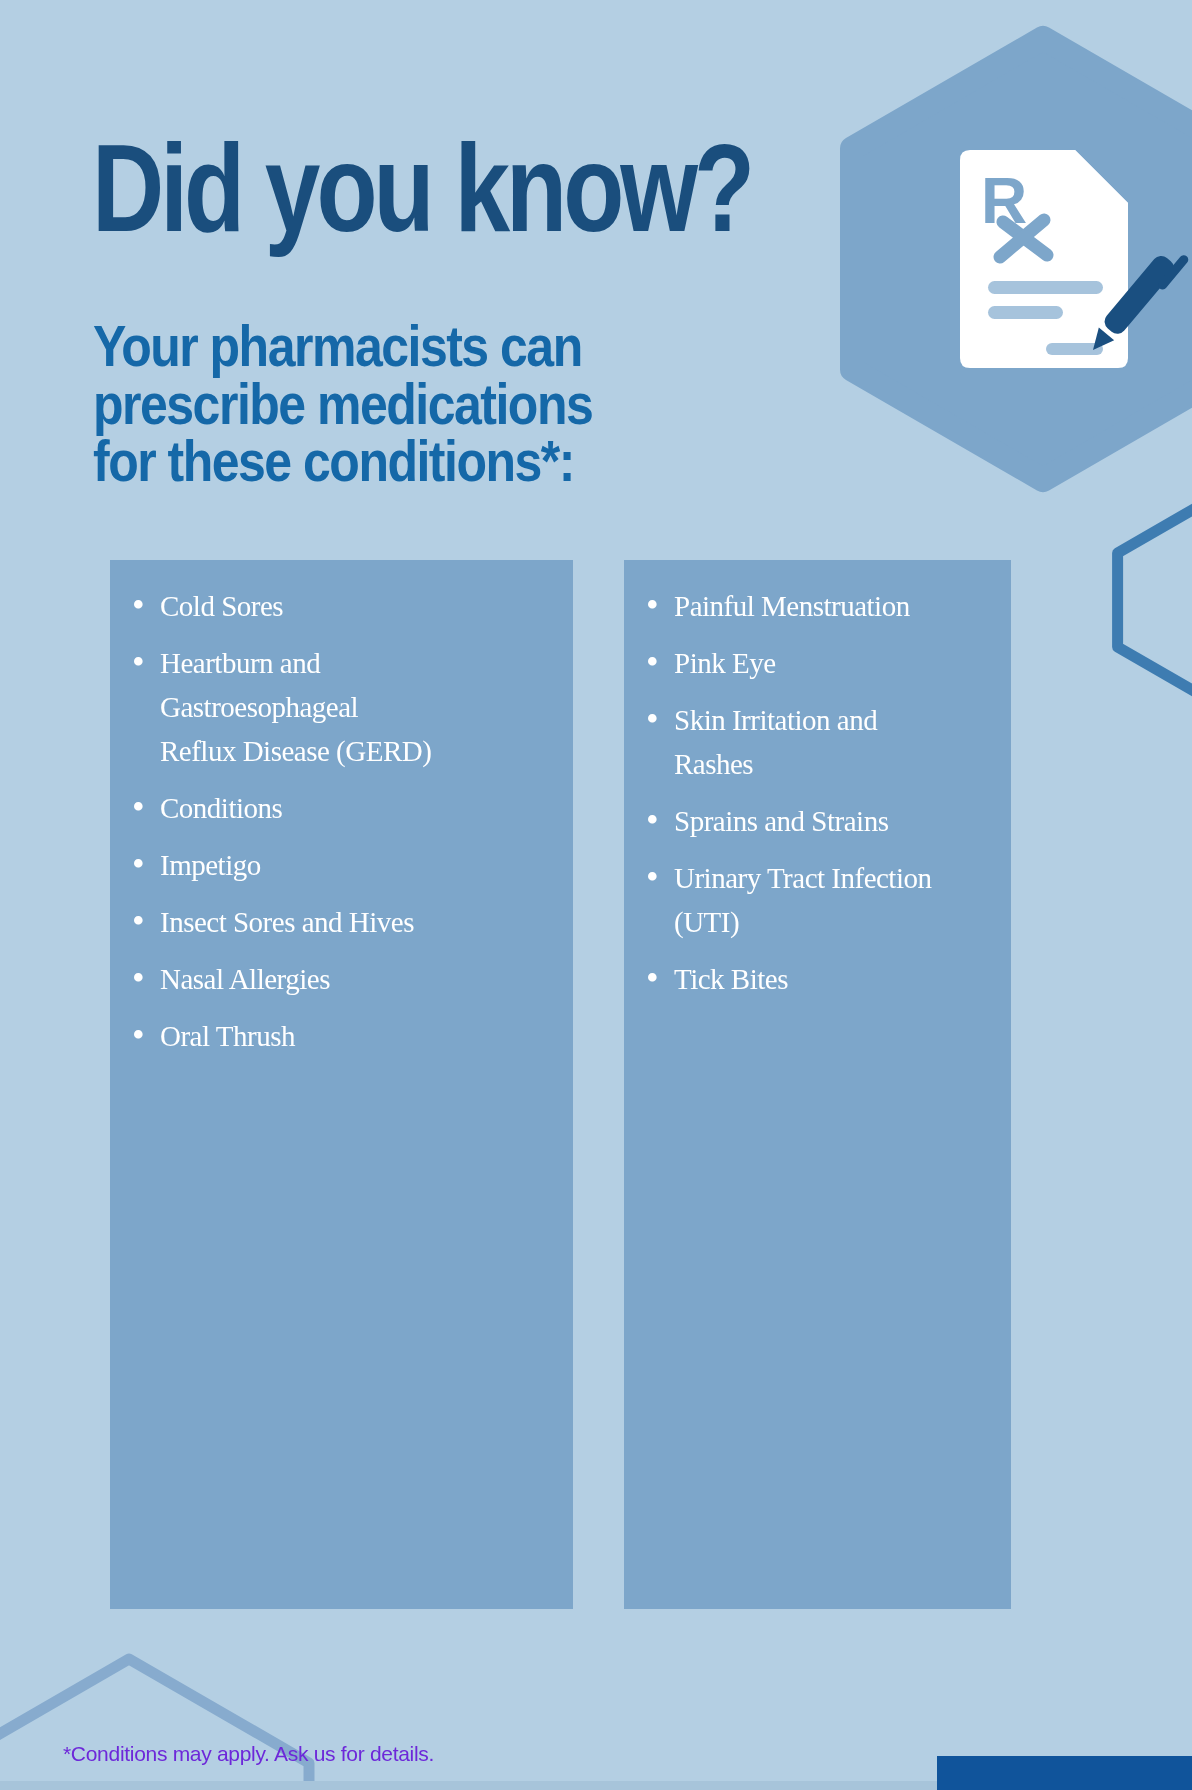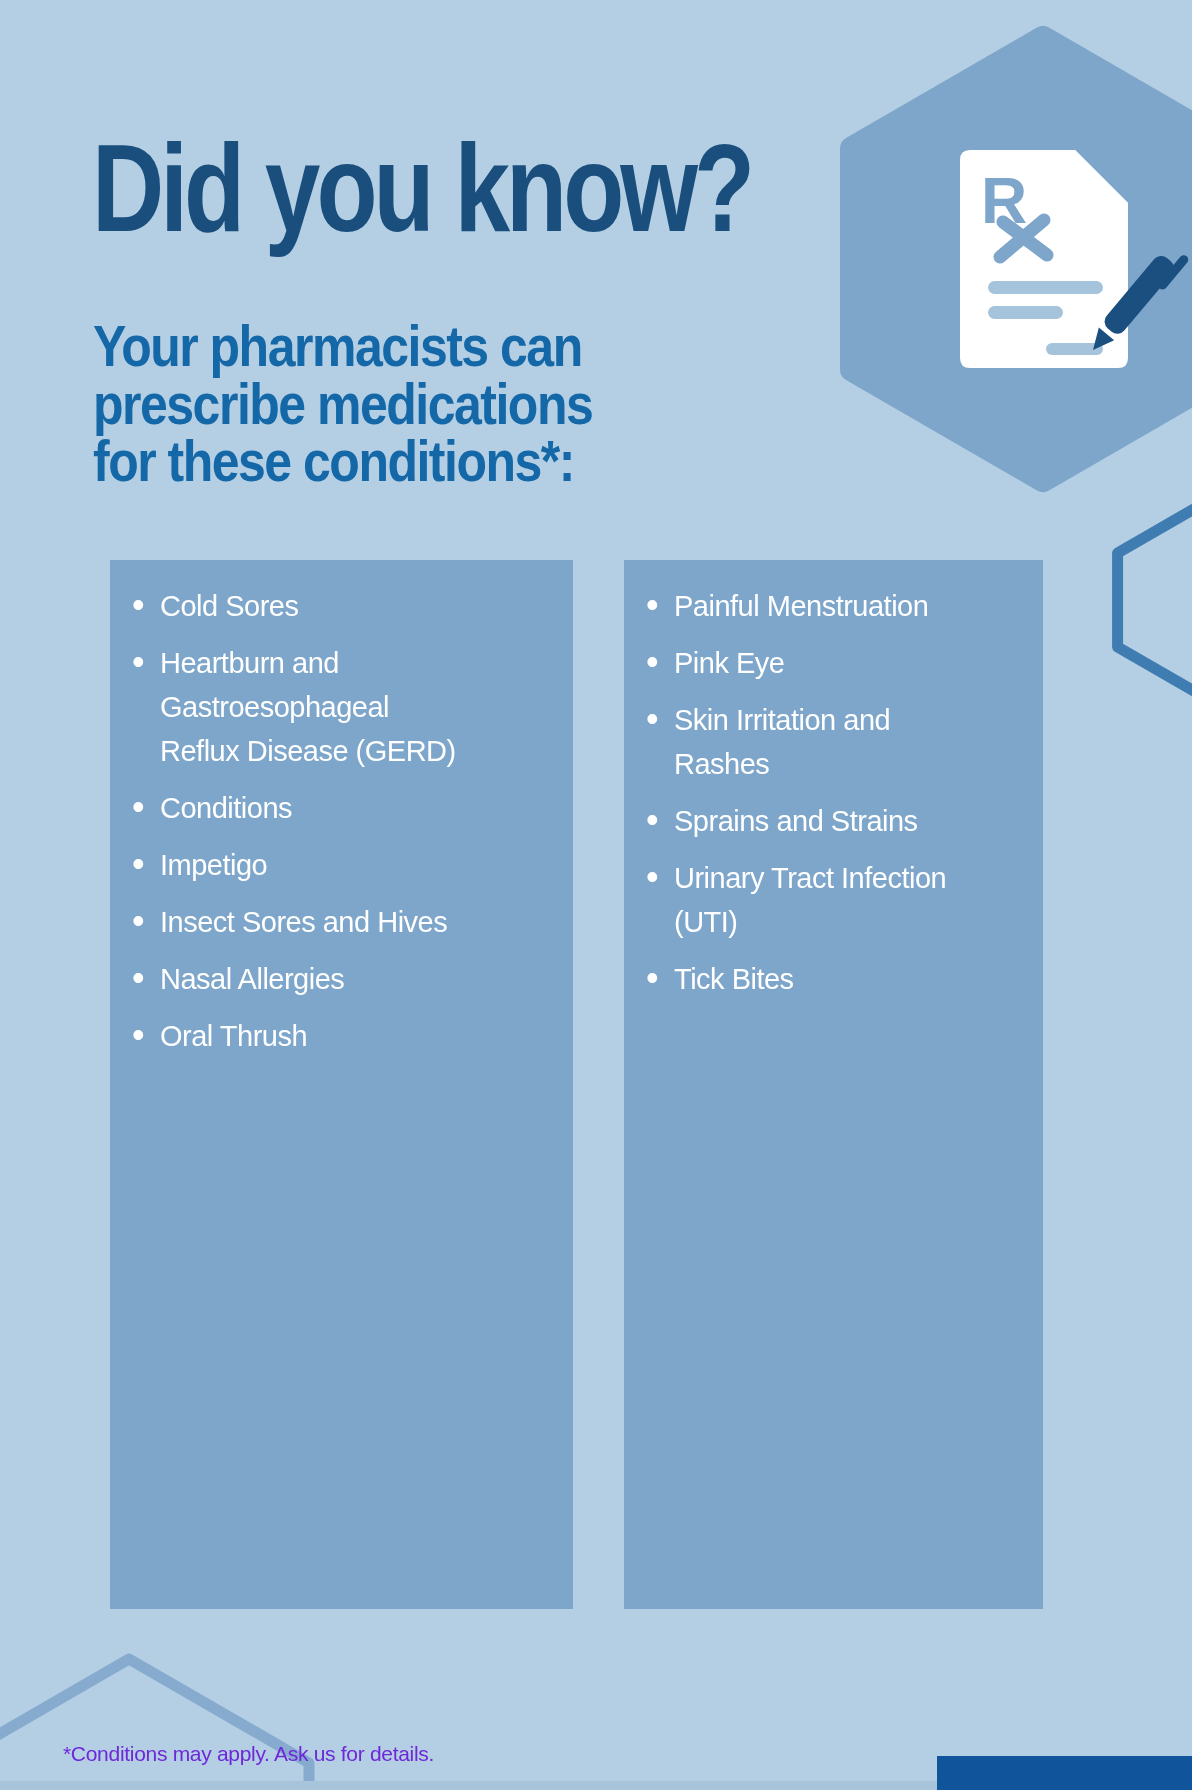--- a/index.html
+++ b/index.html
@@ -24,24 +24,24 @@
   }
   .subtitle {
     position:absolute; left:93px; top:318px; z-index:3;
     font-size:50px; font-weight:bold; letter-spacing:-1.5px;
     line-height:50px; color:#1568a8;
     transform:scaleY(1.15); transform-origin:left top;
     white-space:pre-line; width:560px;
   }
   .panel {
     position:absolute; top:560px; height:1049px;
-    background:#7da6ca; z-index:2;
+    background:#7da6ca; z-index:2;font-family:Liberation Serif, serif;
   }
   .panel-left  { left:110px; width:463px; }
-  .panel-right { left:624px; width:419px; }
+  .panel-right { left:624px; width:387px; }
   ul.cond-list { list-style:none; margin:0; padding:24px 18px 0 0; }
   li.item {
     position:relative; padding-left:50px; margin-bottom:13px;
     font-size:29px; line-height:44px; letter-spacing:-0.5px;
     color:#ffffff; white-space:pre-line;
   }
   li.item::before {
     content:"\2022";
     position:absolute; left:22px; top:-1px;
     font-size:36px; line-height:44px; color:#ffffff;

